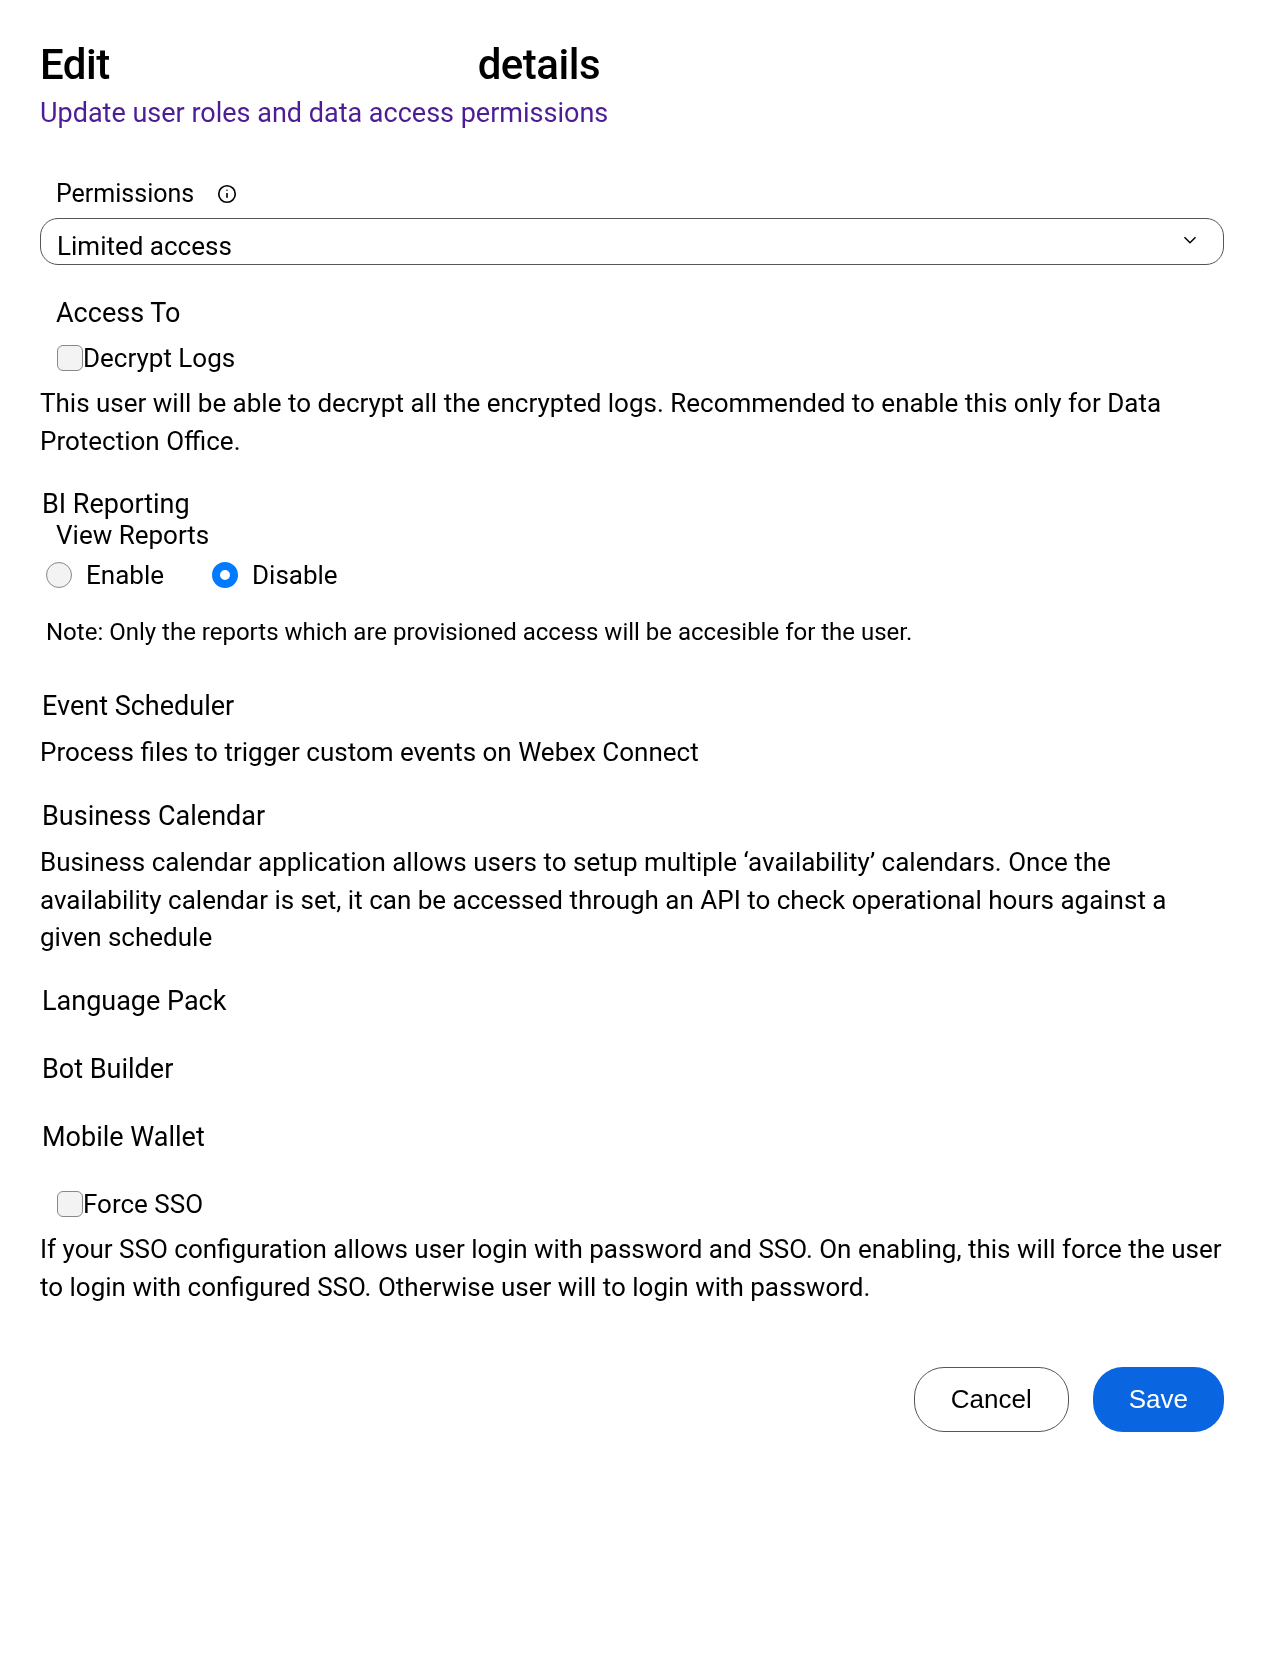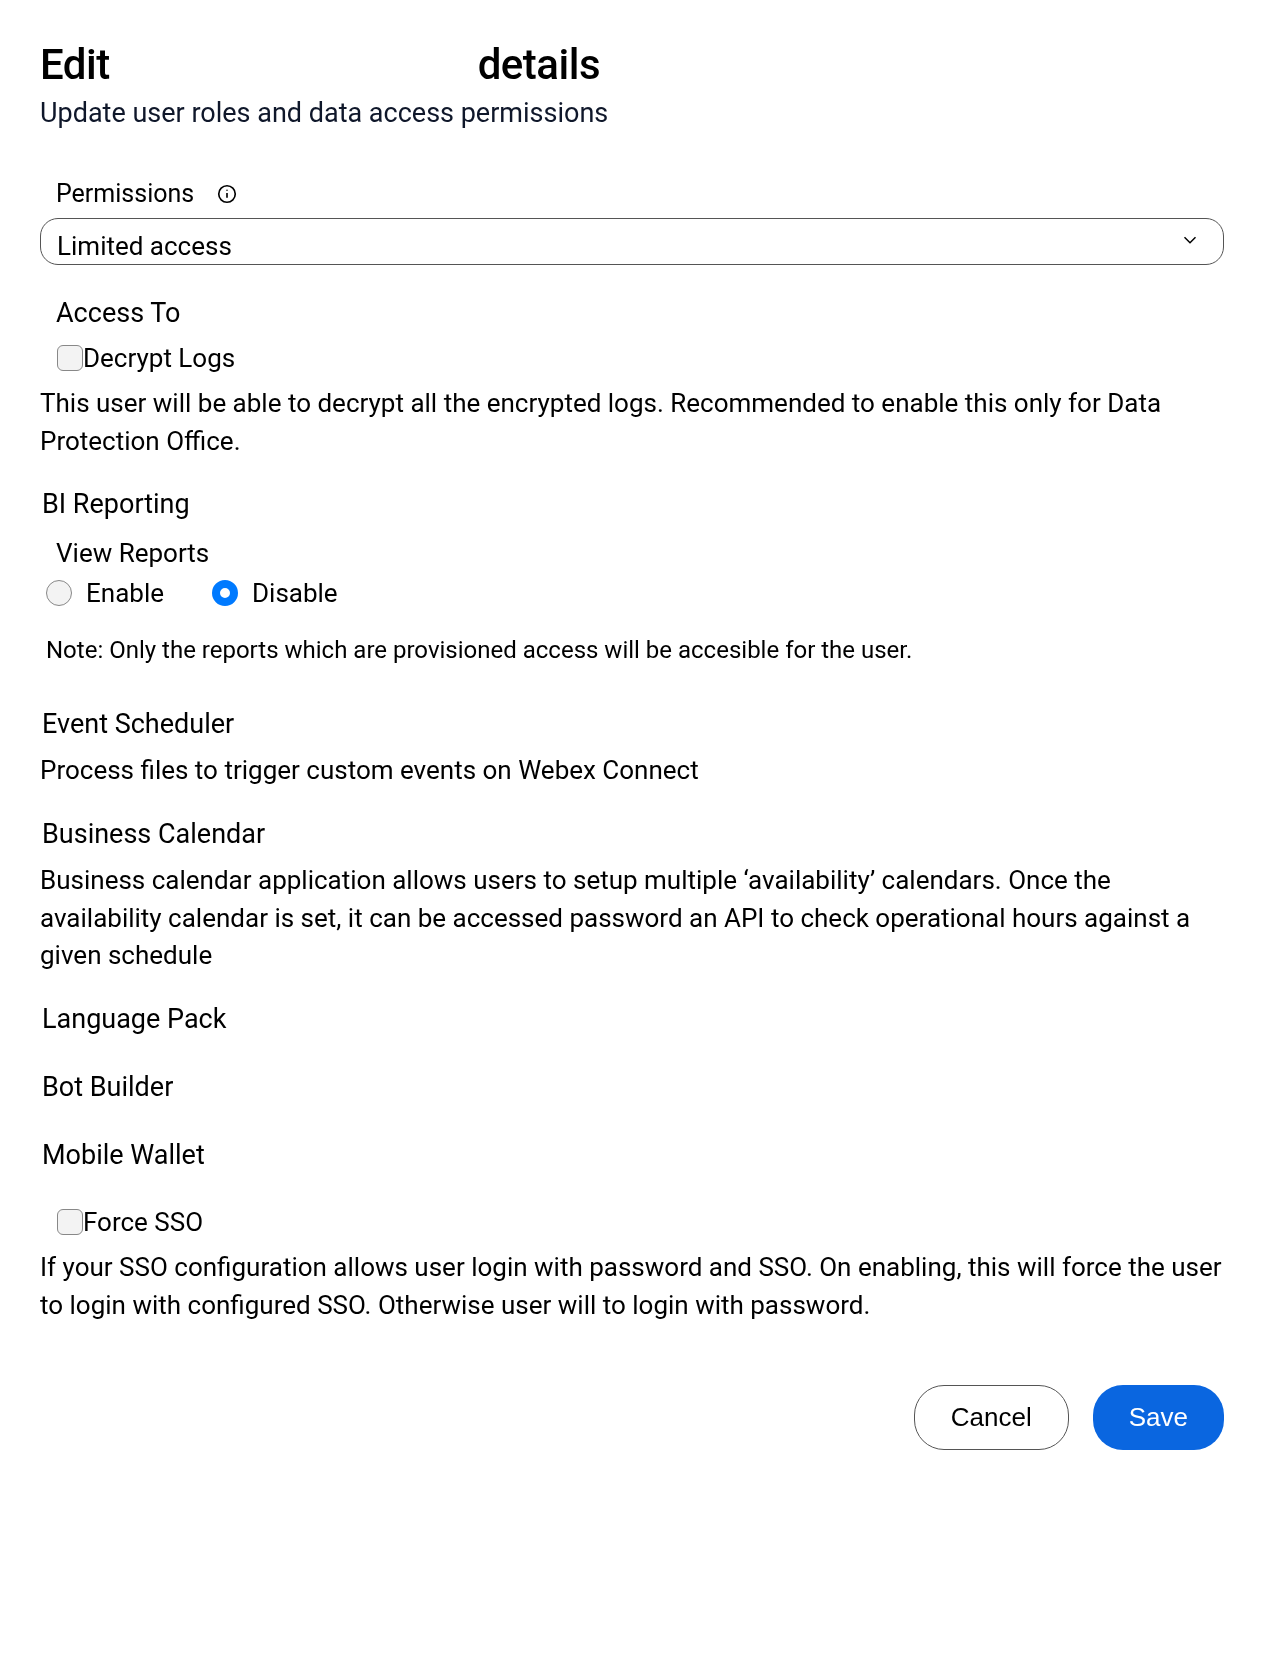--- a/index.html
+++ b/index.html
@@ -18,21 +18,21 @@
     }
     .redacted {
       display: inline-block;
       width: 360px;
       height: 40px;
       vertical-align: middle;
       margin: 0 4px;
     }
     .page-subtitle {
       font-size: 27px;
-      color: #0f172a;
+      color: #4c1d95;
       margin-bottom: 50px;
     }
     .field-label {
       font-size: 25px;
       color: #000;
       margin-bottom: 10px;
       margin-left: 16px;
       display: flex;
       align-items: center;
       gap: 22px;
@@ -97,21 +97,20 @@
       font-size: 26px;
     }
     .description {
       font-size: 26px;
       line-height: 1.45;
       color: #000;
       margin-bottom: 28px;
     }
     .bi-heading {
       font-size: 27px;
-      margin-bottom: 18px;
       margin-left: 2px;
     }
     .radio-row {
       display: flex;
       align-items: center;
       gap: 48px;
       margin-bottom: 28px;
       margin-left: 6px;
     }
     .radio-option {
@@ -218,21 +217,21 @@
     <div class="radio selected"></div>
     <div class="radio-label">Disable</div>
   </div>
 </div>
 <div class="note">Note: Only the reports which are provisioned access will be accesible for the user.</div>
 
 <div class="plain-heading">Event Scheduler</div>
 <div class="description">Process files to trigger custom events on Webex Connect</div>
 
 <div class="plain-heading">Business Calendar</div>
-<div class="description">Business calendar application allows users to setup multiple ‘availability’ calendars. Once the availability calendar is set, it can be accessed password an API to check operational hours against a given schedule</div>
+<div class="description">Business calendar application allows users to setup multiple ‘availability’ calendars. Once the availability calendar is set, it can be accessed through an API to check operational hours against a given schedule</div>
 
 <div class="plain-heading spaced">Language Pack</div>
 <div class="plain-heading spaced">Bot Builder</div>
 <div class="plain-heading spaced">Mobile Wallet</div>
 
 <div class="checkbox-row">
   <div class="checkbox"></div>
   <div class="checkbox-label">Force SSO</div>
 </div>
 <div class="description">If your SSO configuration allows user login with password and SSO. On enabling, this will force the user to login with configured SSO. Otherwise user will to login with password.</div>

